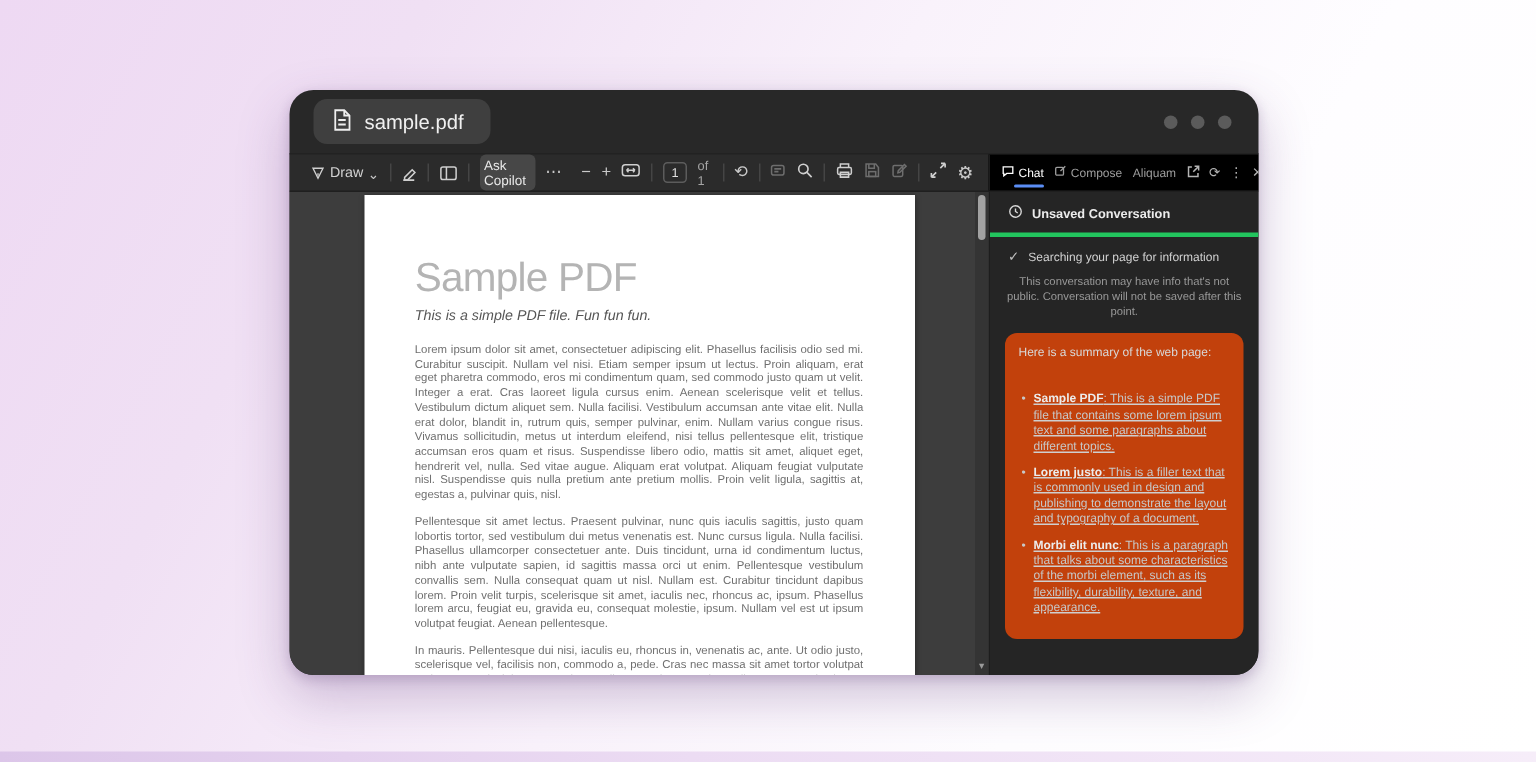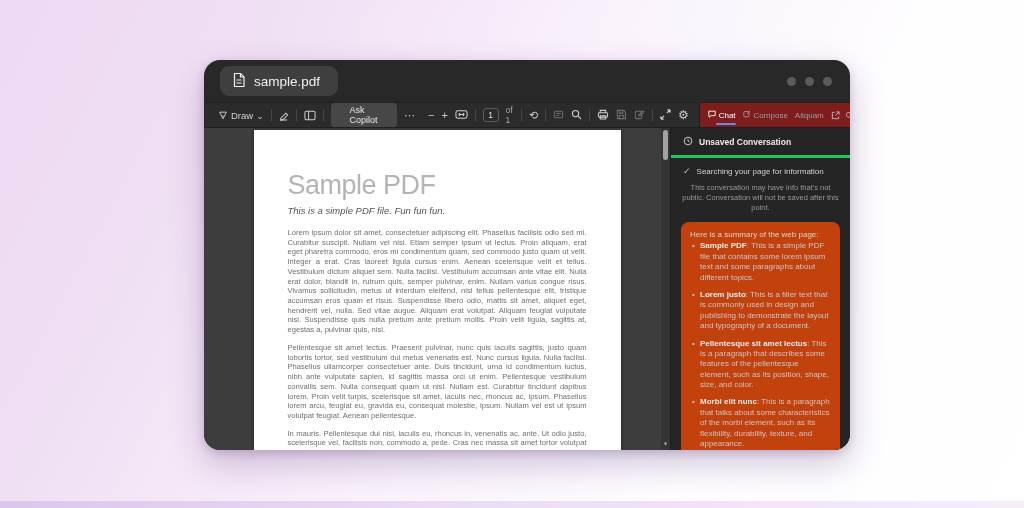--- a/index.html
+++ b/index.html
@@ -8,21 +8,21 @@
     font-family: "Liberation Sans", sans-serif;
     background: linear-gradient(118deg, #eed9f3 0%, #f0e0f4 22%, #f9f2fb 48%, #fefdff 72%, #ffffff 100%);
     position: relative;
   }
   .bottom-strip {
     position:absolute; left:0; bottom:0; width:1024px; height:7px;
     background: linear-gradient(90deg, #dcc6e9 0%, #ecdcf3 45%, #f6edf9 100%);
   }
   
   .window {
-    position:absolute; left:204px; top:60px; width:646px; height:390px;
+    position:absolute; left:193px; top:60px; width:646px; height:390px;
     background:#282828; border-radius:16px; overflow:hidden;
     box-shadow: 0 14px 34px rgba(90,50,120,0.28), 0 3px 8px rgba(60,30,90,0.18);
     display:flex; flex-direction:column;
   }
   
   .titlebar { height:42px; flex:0 0 42px; display:flex; align-items:center; padding:0 14px; }
   .file-tab {
     display:flex; align-items:center; gap:8px; background:#3f3f3f; border-radius:9px;
     height:30px; padding:0 18px 0 12px; color:#f0f0f0; font-size:13.5px; margin-left:2px;
   }
@@ -30,26 +30,26 @@
   .win-dot { width:9px; height:9px; border-radius:50%; background:#5b5b5b; }
   
   .topbar { height:26px; flex:0 0 26px; display:flex; background:#2b2b2b; border-top:1px solid #222; border-bottom:1px solid #1f1f1f; }
   .toolbar { flex:1; display:flex; align-items:center; gap:7px; padding:0 10px 0 14px; color:#c9c9c9; }
   .tbtn { display:flex; align-items:flex-end; gap:3px; font-size:9.5px; color:#d2d2d2; cursor:default; }
   .tbtn svg { display:block; }
   .sep { width:1px; height:12px; background:#454545; }
   .uni { font-size:11px; line-height:1; color:#c9c9c9; }
   .uni.small { font-size:9px; }
   .grayed { color:#6e6e6e !important; }
-  .copilot-btn { background:#474747; border-radius:4px; padding:2px 19px; font-size:9px; color:#e8e8e8; }
+  .copilot-btn { background:#474747; border-radius:4px; padding:2px 3px; font-size:9px; color:#e8e8e8; }
   .pagebox { border:1px solid #5c5c5c; border-radius:3px; min-width:16px; padding:0 3px; text-align:center; font-size:8.5px; color:#e0e0e0; height:14px; line-height:13px; }
   .ofcount { font-size:8.5px; color:#a5a5a5; }
   .tb-right { margin-left:auto; display:flex; align-items:center; gap:7px; }
   
-  .sidebar-header { width:180px; flex:0 0 180px; display:flex; align-items:center; gap:7px; padding:0 8px; background:#7f1d1d; border-left:1px solid #1d1d1d;text-align:center; }
+  .sidebar-header { width:180px; flex:0 0 180px; display:flex; align-items:center; gap:7px; padding:0 8px; background:#000000; border-left:1px solid #1d1d1d;text-align:center; }
   .stab { display:flex; align-items:center; gap:3px; font-size:8px; color:#9d9d9d; position:relative; height:100%; }
   .stab.active { color:#ffffff; }
   .stab.active::after { content:""; position:absolute; left:8px; right:0; bottom:2px; height:2px; border-radius:2px; background:#5b8ef5; }
   .sh-icons { margin-left:auto; display:flex; align-items:center; gap:6px; color:#b5b5b5; }
   .sh-icons .uni { font-size:9px; color:#b5b5b5; }
   
   .content { flex:1; display:flex; min-height:0; }
   .viewer { flex:1; background:#3d3d3d; position:relative; overflow:hidden; }
   .page {
     width:367px; margin:2px auto 0; background:#ffffff; height:330px;
@@ -63,21 +63,21 @@
   .vthumb { position:absolute; top:2px; left:2px; width:5px; height:30px; border-radius:3px; background:#a2a2a2; }
   .varrow { position:absolute; bottom:2px; left:0; width:9px; text-align:center; font-size:7px; color:#9a9a9a; }
   
   .sidebar { width:180px; flex:0 0 180px; background:#252525; border-left:1px solid #1d1d1d; display:flex; flex-direction:column; color:#cfcfcf; }
   .status-row { display:flex; align-items:center; gap:6px; padding:8px 12px 7px; font-size:8.5px; font-weight:bold; color:#ececec; border-bottom:3px solid #22c55e; }
   .check-row { display:flex; align-items:center; gap:6px; padding:8px 12px 2px; font-size:8px; color:#d2d2d2; }
   .check-glyph { color:#bdbdbd; font-size:9px; }
   .notice { text-align:center; font-size:7.5px; line-height:1.35; color:#989898; padding:5px 10px 0; }
   .bubble { margin:9px 10px 0; background:#c2410c; border-radius:8px; padding:8px 9px 9px; }
   .bubble-intro { font-size:8px; color:#d8d8d8; }
-  .bubble ul { list-style:none; margin-top:2px; }
+  .bubble ul { list-style:none; margin-top:22px;text-decoration:underline; }
   .bubble li { font-size:8px; line-height:1.3; color:#c7c7c7; padding-left:10px; position:relative; margin-bottom:7px; }
   .bubble li::before { content:"•"; position:absolute; left:2px; color:#c7c7c7; }
   .bubble b { color:#ececec; }
 </style>
 </head>
 <body>
 
 <div class="window">
 
   <div class="titlebar">
@@ -259,21 +259,20 @@
       </div>
       <div class="notice">
         <span>This conversation may have info that's not public.</span>
         <span>Conversation will not be saved after this point.</span>
       </div>
       <div class="bubble">
         <div class="bubble-intro">Here is a summary of the web page:</div>
         <ul>
           <li><b>Sample PDF</b><span>: This is a simple PDF file that contains some lorem ipsum text and some paragraphs about different topics.</span></li>
           <li><b>Lorem justo</b><span>: This is a filler text that is commonly used in design and publishing to demonstrate the layout and typography of a document.</span></li>
-          <li><b>Pellentesque sit amet lectus</b><span>: This is a paragraph that describes some features of the pellentesque element, such as its position, shape, size, and color.</span></li>
           <li><b>Morbi elit nunc</b><span>: This is a paragraph that talks about some characteristics of the morbi element, such as its flexibility, durability, texture, and appearance.</span></li>
         </ul>
       </div>
 
     </div>
 
   </div>
 </div>
 
 <div class="bottom-strip"></div>

